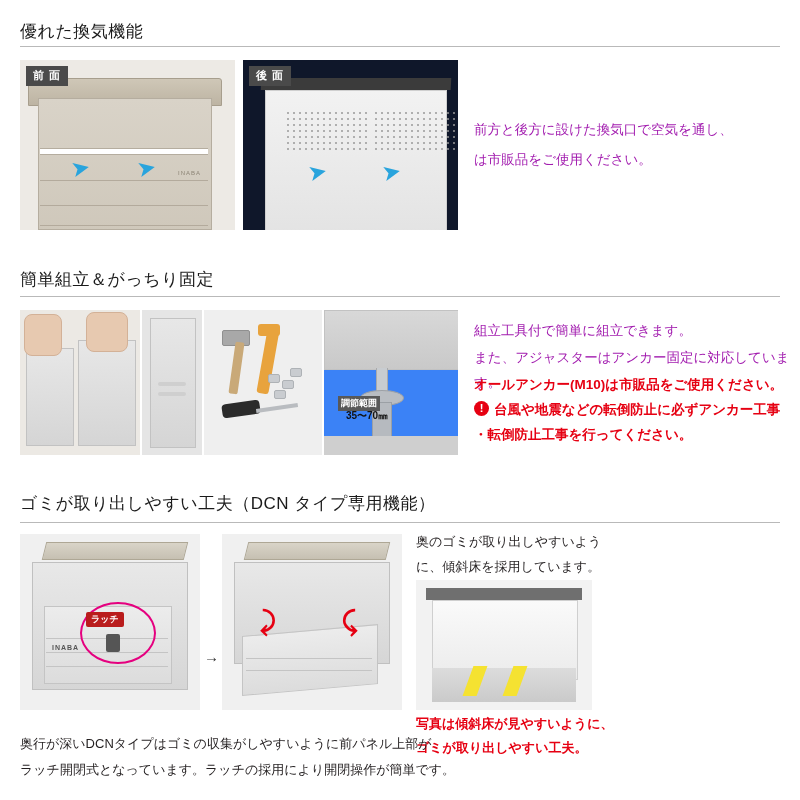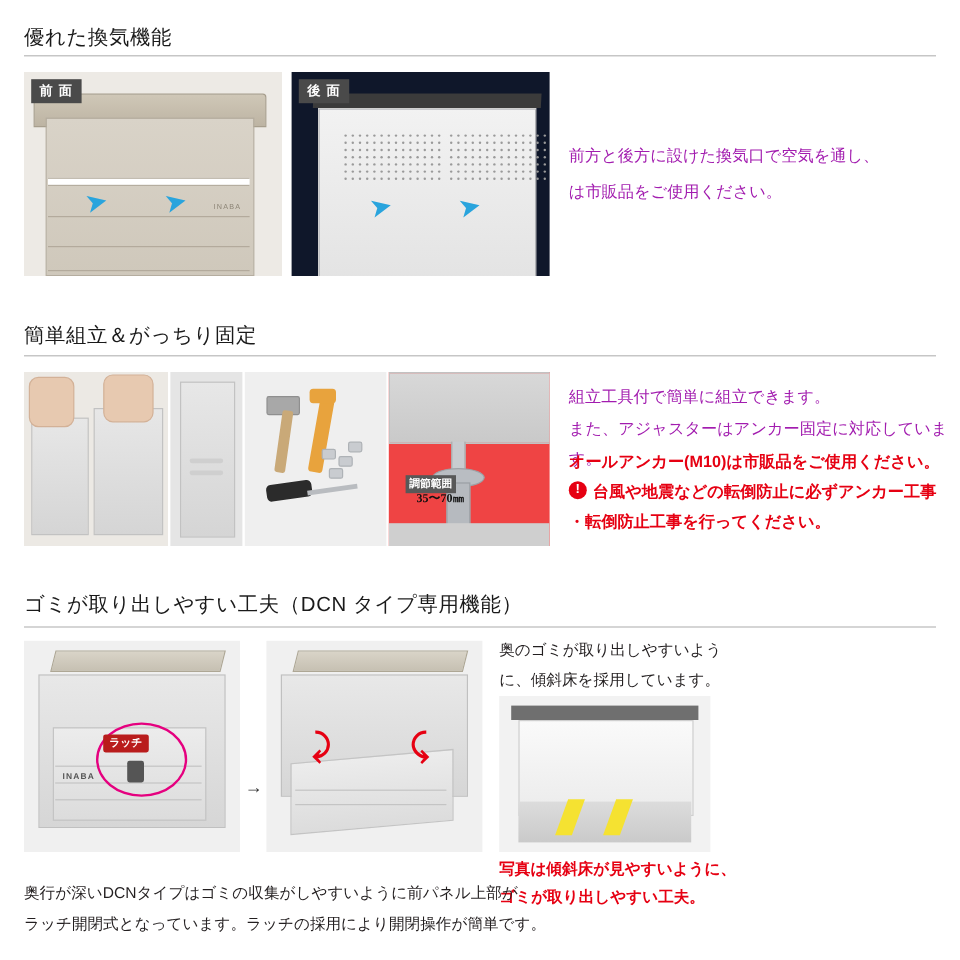--- a/index.html
+++ b/index.html
@@ -183,21 +183,21 @@
     position: absolute;
     background: #c9a978;
     border-radius: 2px;
   }
   .screw {
     position: absolute;
     background: #c9ccd0;
     border: 1px solid #aeb2b6;
     border-radius: 2px;
   }
-  .adjuster-bg { background: #ef4444; font-family: Liberation Serif, serif; }
+  .adjuster-bg { background: #3b82f6; }
   .adjuster-pole {
     position: absolute;
     background: #c8ccd0;
     border-left: 1px solid #aaa;
     border-right: 1px solid #aaa;
   }
   .adjuster-foot {
     position: absolute;
     background: #b9bdc2;
     border: 1px solid #9da1a6;

